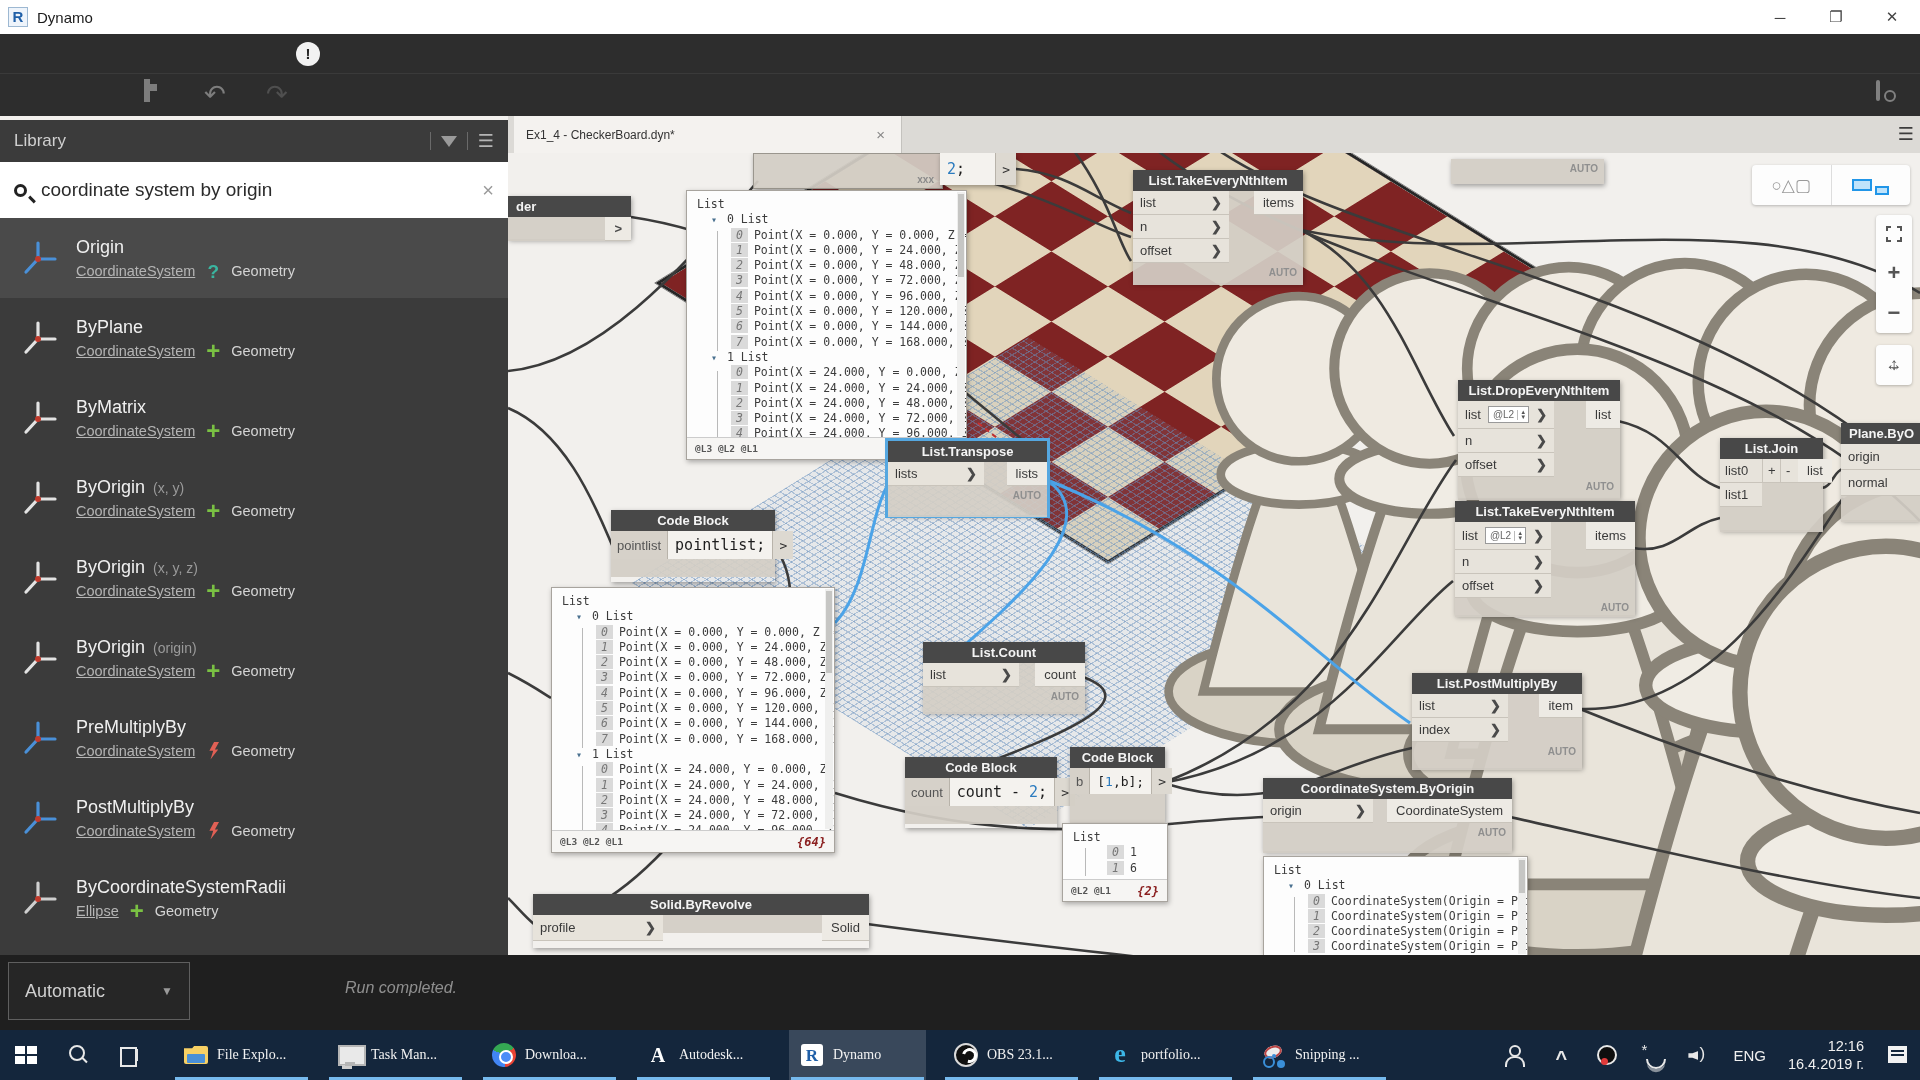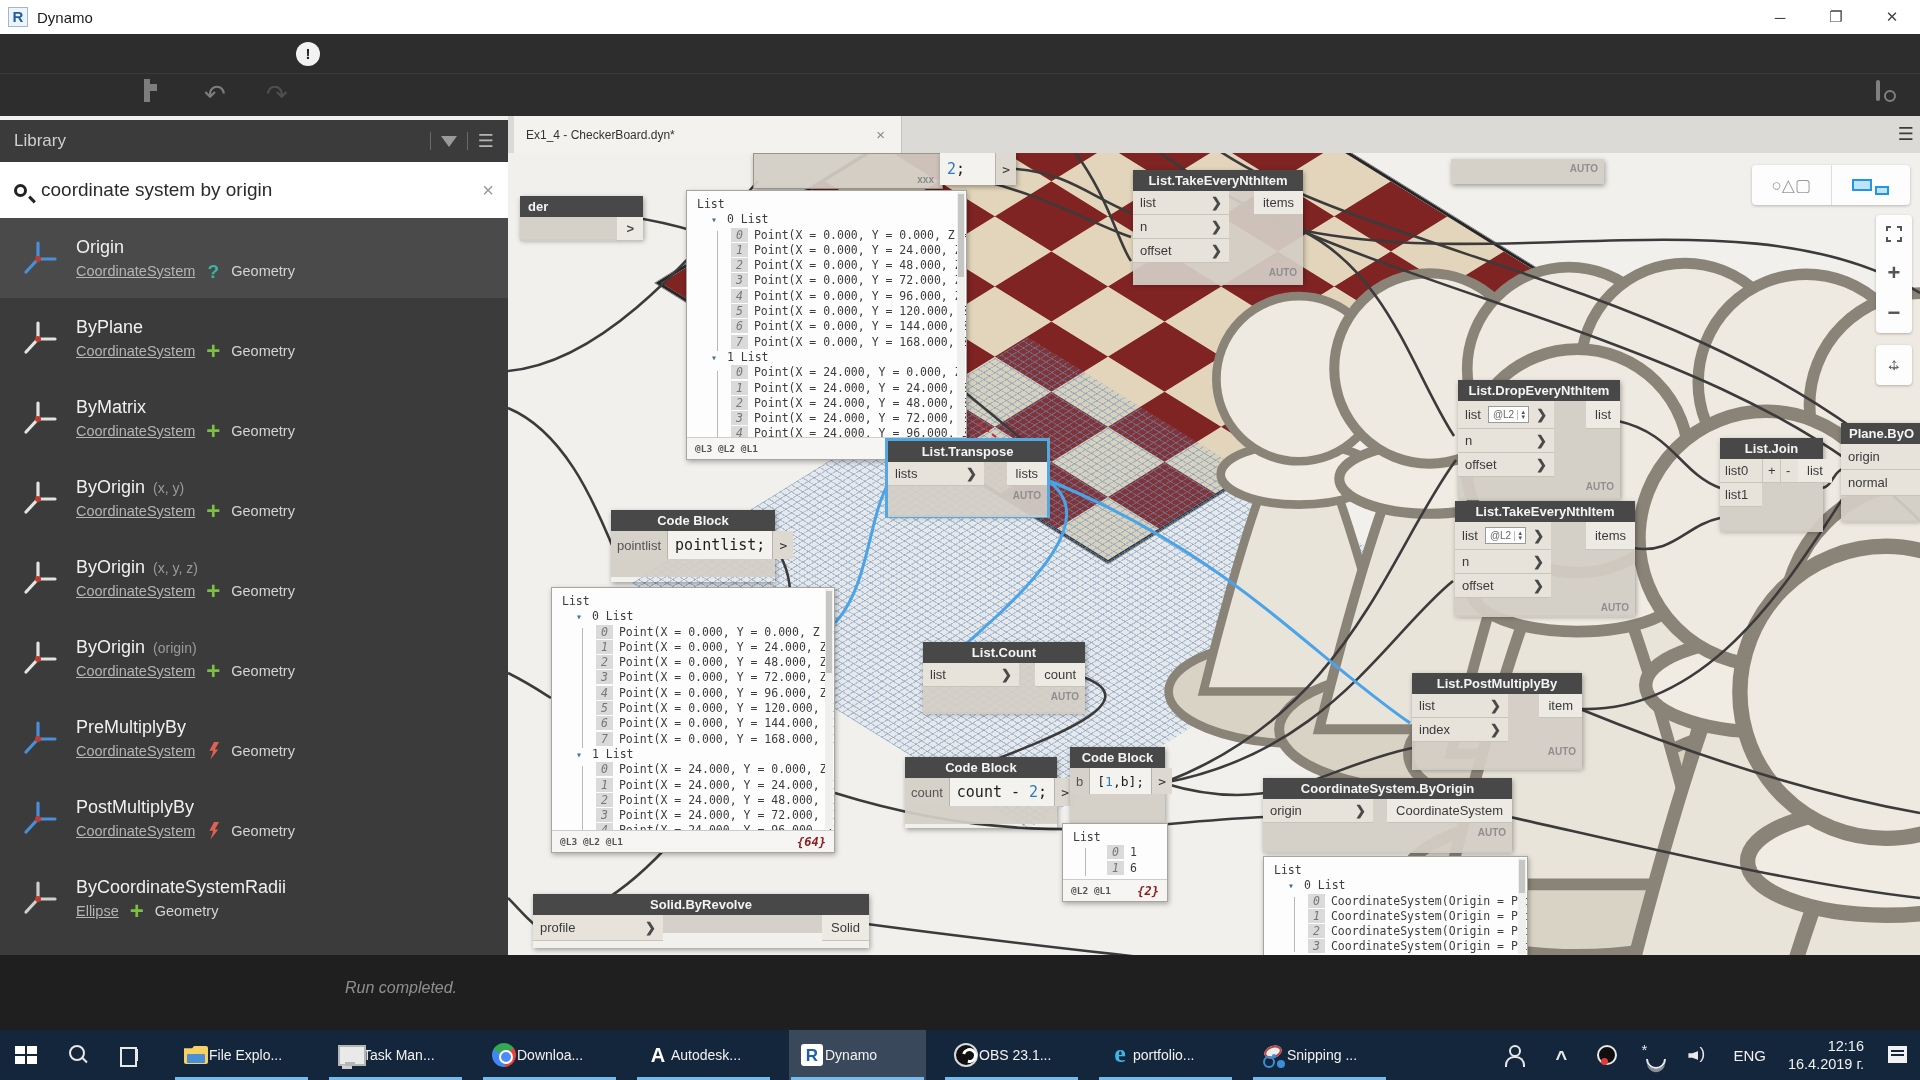--- a/index.html
+++ b/index.html
@@ -124,21 +124,21 @@
   .panic::before { content:"↔"; } .panic::after { content:"↕"; position:absolute; left:0; text-align:center; width:100%; }
 
   
   #statusbar { position:absolute; left:0; top:955px; width:1920px; height:75px; background:#1f1f1f; }
   #runmode { position:absolute; left:8px; top:7px; width:182px; height:58px; background:#262626; border:1px solid #5f5f5f; display:flex; align-items:center; padding:0 16px; color:#cfcfcf; font-size:18px; }
   #runmode .caret { margin-left:auto; color:#9a9a9a; font-size:12px; }
   #run-status { position:absolute; left:345px; top:24px; font-style:italic; color:#8f8f8f; font-size:16px; }
 
   
   #taskbar { position:absolute; left:0; top:1030px; width:1920px; height:50px; background:#14263c; display:flex; align-items:stretch; }
-  .tbtn { display:flex; align-items:center; justify-content:center; gap:0; position:relative; }
+  .tbtn { display:flex; align-items:center; justify-content:center; gap:8px; position:relative;font-family:Liberation Serif, serif; }
   .tbtn.sys { width:52px; }
   .tbtn.app { width:137px; margin-left:17px; justify-content:flex-start; padding-left:10px; }
   .tbtn.app.run::after { content:""; position:absolute; left:2px; right:2px; bottom:0; height:3px; background:#76b9ed; }
   .tbtn.active { background:rgba(255,255,255,.16); }
   .tlabel { color:#f2f2f2; font-size:14px; white-space:nowrap; }
   .tlabel:empty { display:none; }
   .ticon { width:26px; height:26px; position:relative; flex:none; }
   .ti-start::before { content:""; position:absolute; inset:3px; background:conic-gradient(#fff 0 360deg); clip-path:polygon(0 0,47% 0,47% 47%,0 47%); box-shadow:0 0 0 0 #fff; }
   .ti-start { background:
      linear-gradient(#fff,#fff) 2px 4px/10px 8px no-repeat,
@@ -491,21 +491,21 @@
       <path class="wire blue" d="M 537,326 C 720,400 800,500 902,570"></path>
       <path class="wire blue" d="M 327,470 C 362,432 360,362 382,328"></path>
     </g>
   </svg>
 
   <div class="node" style="left:245px;top:0;width:190px;height:36px">
     <div class="bd" style="height:36px;border:1px solid #9a968e">
       <div class="auto" style="position:absolute;right:2px;bottom:0;color:#8a8a8a">xxx</div>
     </div>
   </div>
-  <div class="node" style="left:12px;top:43px;width:123px;height:43px">
+  <div class="node" style="left:0;top:43px;width:123px;height:43px">
     <div class="hd" style="text-align:left">der</div>
     <div class="bd" style="height:24px">
         <div class="prow">
           <div class="pout" style="height:24px">
             <span class="chev">&gt;</span>
           </div>
         </div>
       </div>
   </div>
   <div class="node" style="left:943px;top:6px;width:153px;height:25px">
@@ -927,20 +927,24 @@
       </span>
     <span class="zplus">+</span>
     <span class="zminus">−</span>
   </div>
   <div id="panbtn">
       <span class="panic"></span>
     </div>
 </div>
 
 <div id="statusbar">
+  <div id="runmode">
+    <span>Automatic</span>
+      <span class="caret">▼</span>
+  </div>
   <div id="run-status">Run completed.</div>
 </div>
 
 <div id="taskbar">
   <div style="display:flex;align-items:stretch">
       <div class="tbtn sys">
     <span class="ticon ti-start"></span>
 
   </div>
       <div class="tbtn sys">

